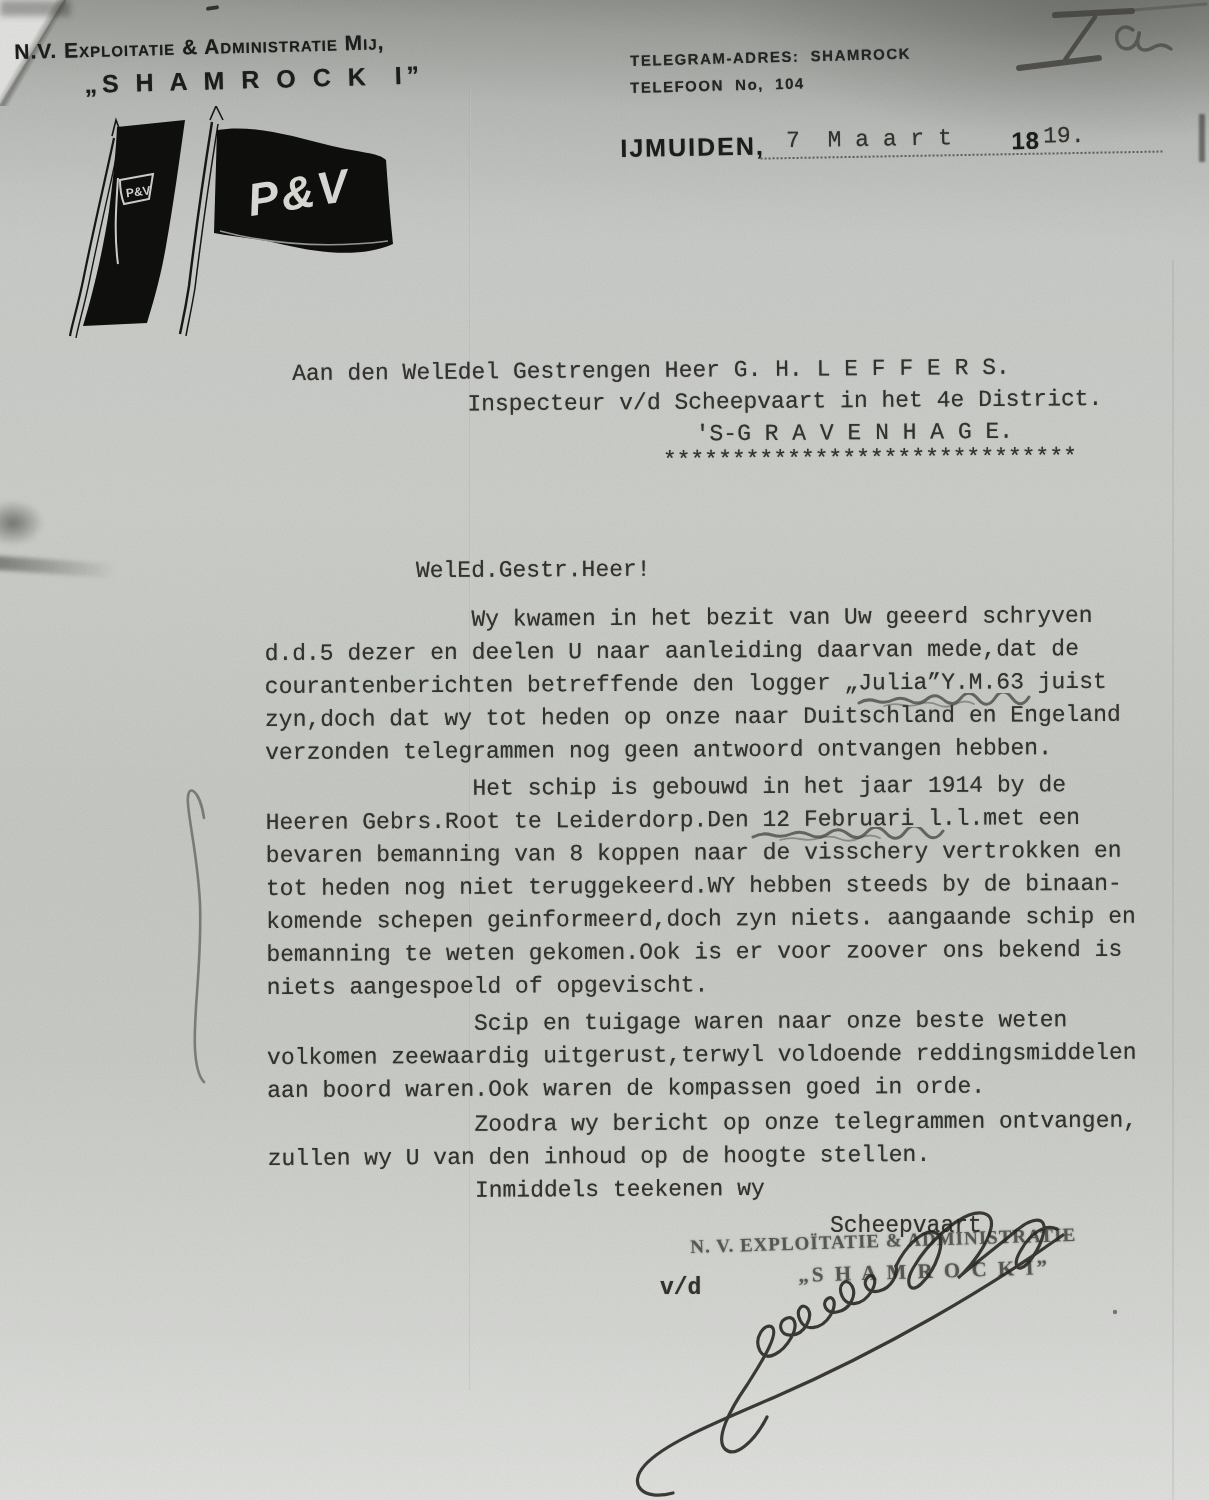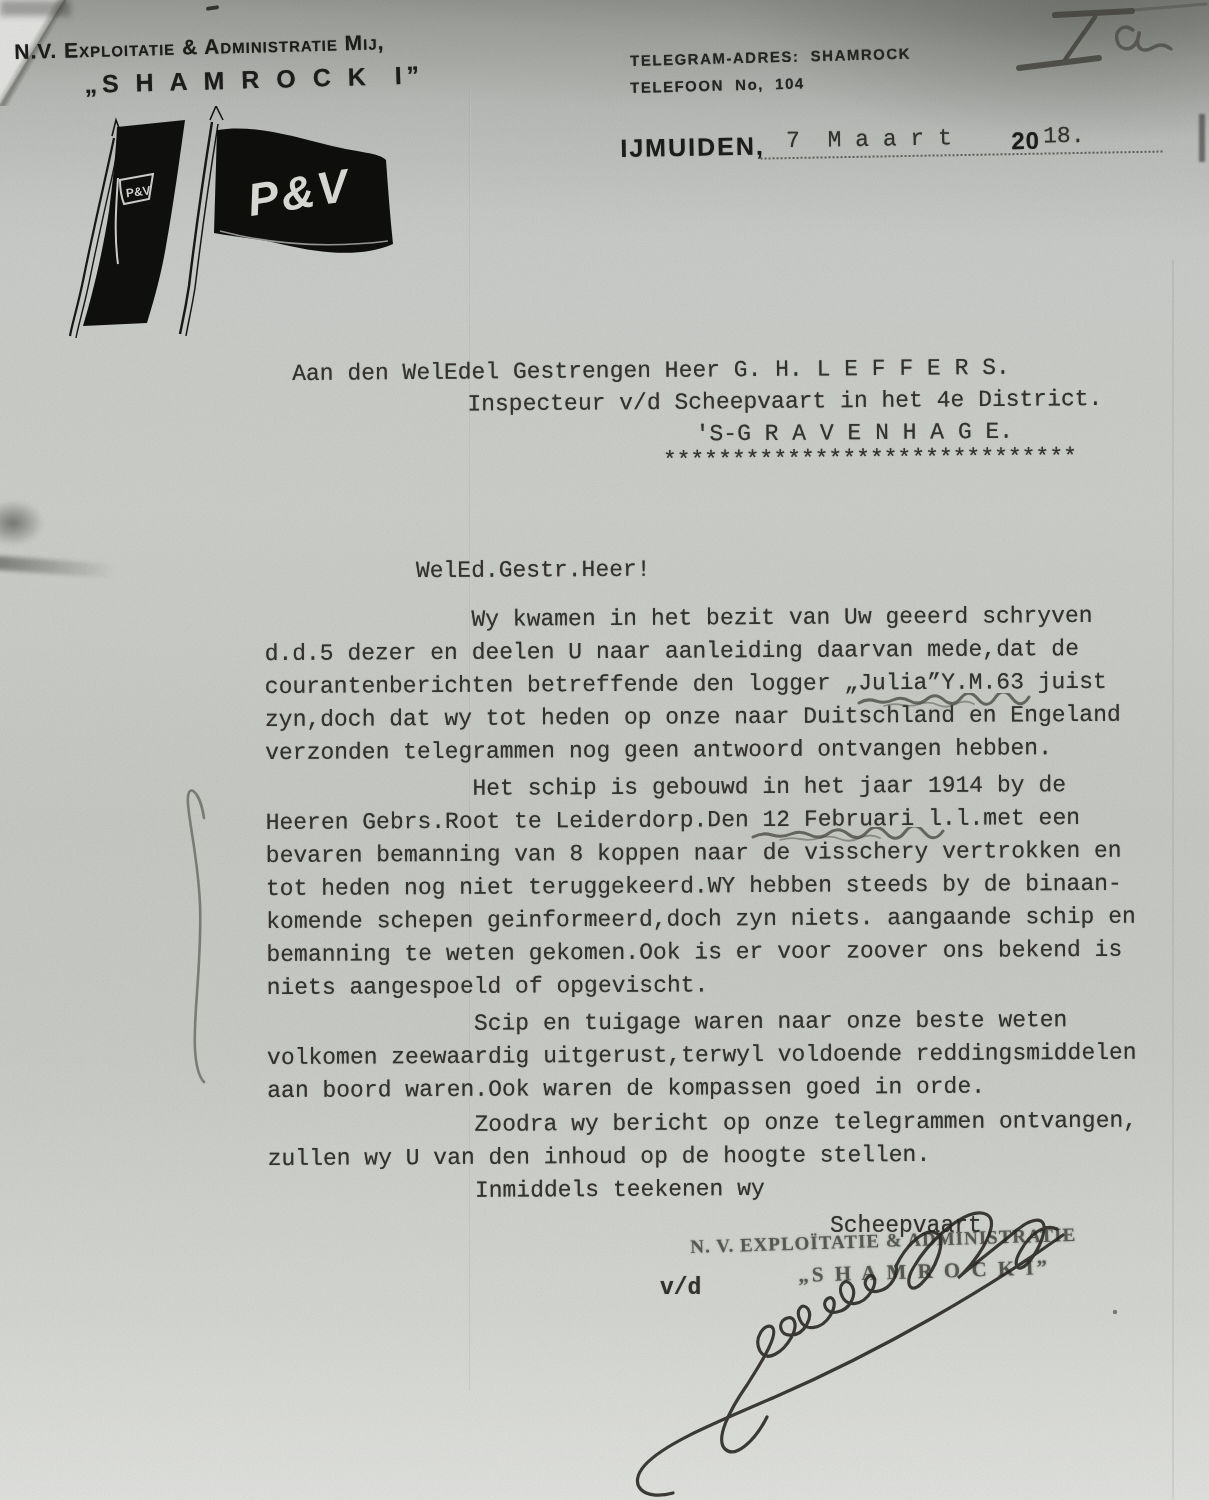--- a/index.html
+++ b/index.html
@@ -89,22 +89,22 @@
       <path d="M21,68 L101,58" stroke-width="6"></path>
       <path d="M135,30 C126,23 117,30 119,40 C121,50 132,52 138,43 C142,36 142,27 140,38 C138,50 146,53 156,47 C163,43 168,45 173,49" stroke-width="3.5" opacity=".8"></path>
     </g>
     <text x="200" y="90" font-size="1" fill="none">Ia</text>
   </svg>
 
   <div class="abs" style="left:620px;top:128px;width:560px;height:48px;transform:rotate(-1deg);transform-origin:left top;">
     <div class="abs dotline" style="left:140px;top:2px;width:402px;height:30px;"></div>
     <div class="abs print place" style="left:0;top:6px;">IJMUIDEN,</div>
     <div class="abs mono" style="left:166px;top:0px;">7  M a a r t</div>
-    <div class="abs print yearprint" style="left:391px;top:6px;">20</div>
-    <div class="abs mono" style="left:423px;top:0px;">18.</div>
+    <div class="abs print yearprint" style="left:391px;top:6px;">18</div>
+    <div class="abs mono" style="left:423px;top:0px;">19.</div>
   </div>
 
   <div class="abs" style="left:292px;top:358px;width:880px;height:130px;transform:rotate(-0.5deg);transform-origin:left top;">
     <div class="abs mono" style="left:0;top:0;">Aan den WelEdel Gestrengen Heer G. H. L E F F E R S.</div>
     <div class="abs mono" style="left:175px;top:32px;">Inspecteur v/d Scheepvaart in het 4e District.</div>
     <div class="abs mono" style="left:403px;top:64px;">'S-G R A V E N H A G E.</div>
     <div class="abs mono" style="left:370px;top:90px;">******************************</div>
   </div>
 
   <div class="abs" style="left:264px;top:556px;width:910px;transform:rotate(-0.35deg);transform-origin:left top;">

